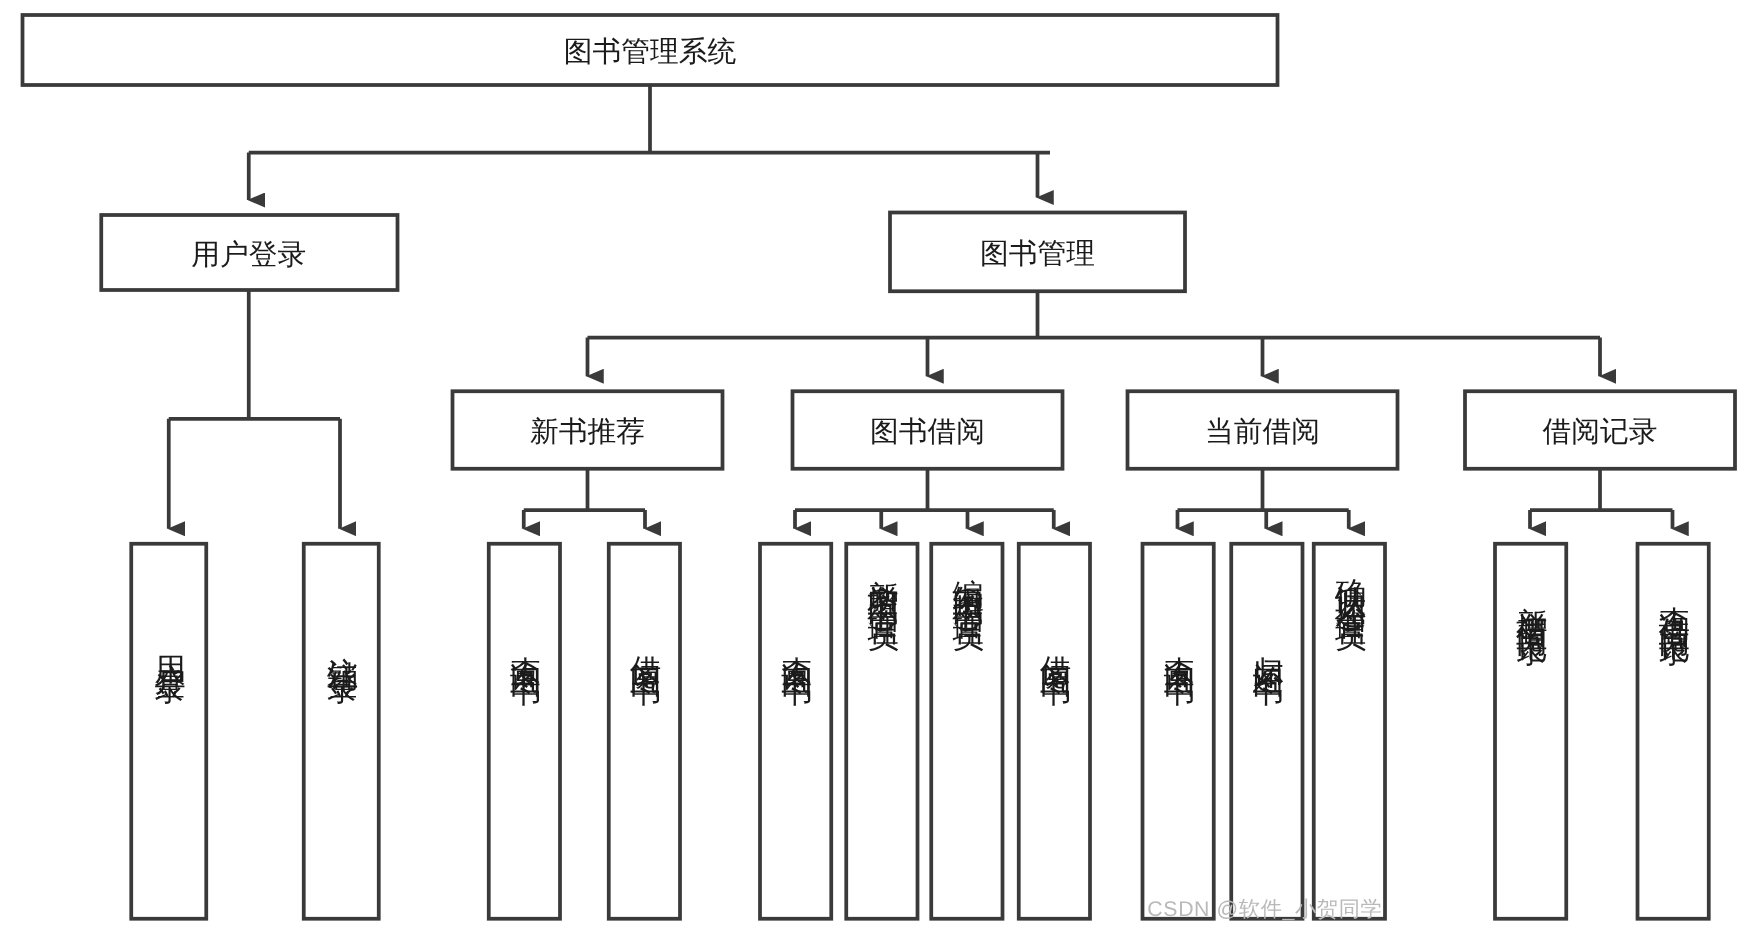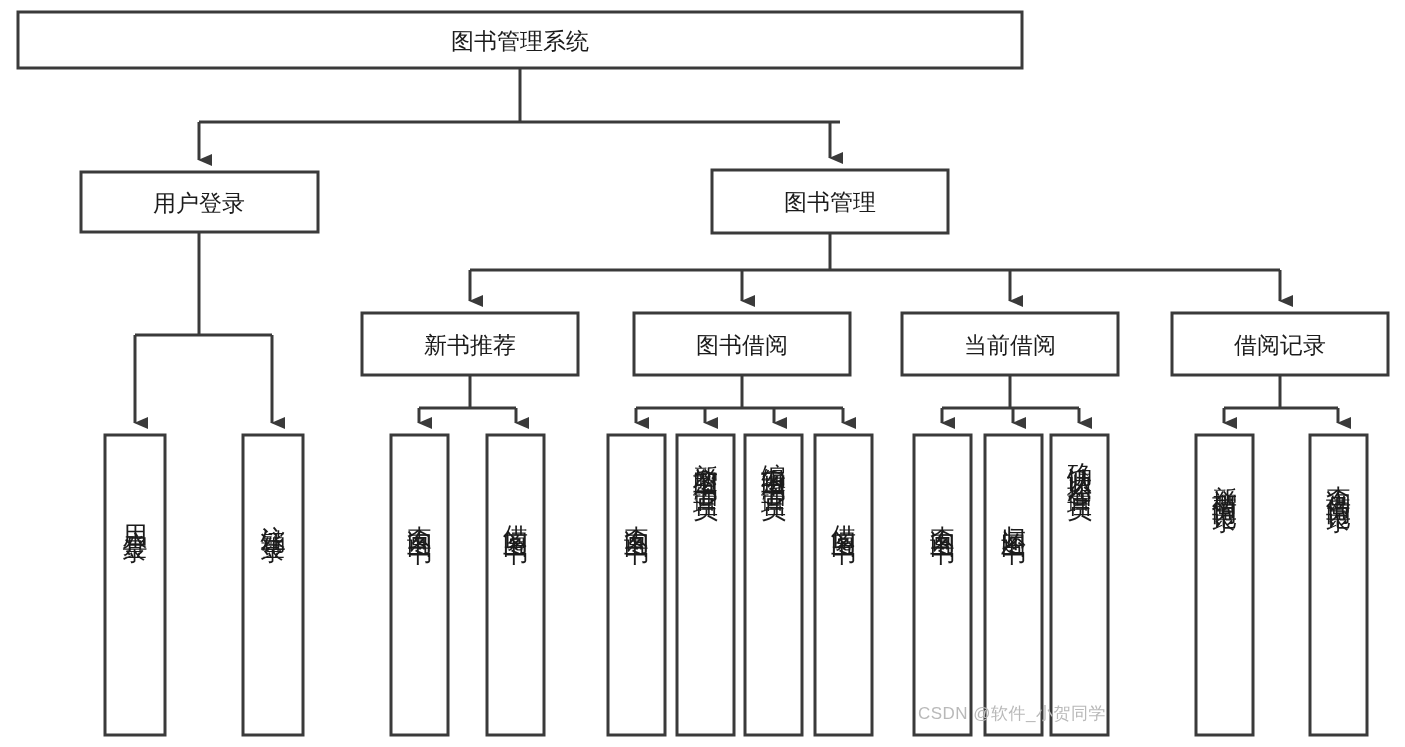--- a/index.html
+++ b/index.html
@@ -11,21 +11,21 @@
   .connector{stroke:#3a3a3a;stroke-width:3;fill:none;stroke-linecap:butt;}
   .arrow-head{fill:#3a3a3a;stroke:none;}
   .node-label{fill:#1b1b1b;font-family:"Liberation Sans","DejaVu Sans",sans-serif;
               font-size:23px;text-anchor:middle;dominant-baseline:central;}
   .leaf-label-wrap{position:absolute;display:flex;justify-content:center;
                    align-items:flex-start;pointer-events:none;}
   .leaf-label{writing-mode:vertical-rl;text-orientation:upright;
               font-family:"Liberation Sans","DejaVu Sans",sans-serif;
               font-size:25px;line-height:1;color:#1b1b1b;letter-spacing:5px;
               white-space:nowrap;}
-  .watermark{position:absolute;right:8px;bottom:22px;font-size:17px;color:#b9b9b9;
+  .watermark{position:absolute;right:8px;bottom:8px;font-size:17px;color:#b9b9b9;
              font-family:"Liberation Sans","DejaVu Sans",sans-serif;
              letter-spacing:0.5px;white-space:nowrap;}
 </style>
 </head>
 <body>
 
 <div id="diagram-root">
 
   <svg class="diagram" viewBox="0 0 1405 747">
     <defs>

